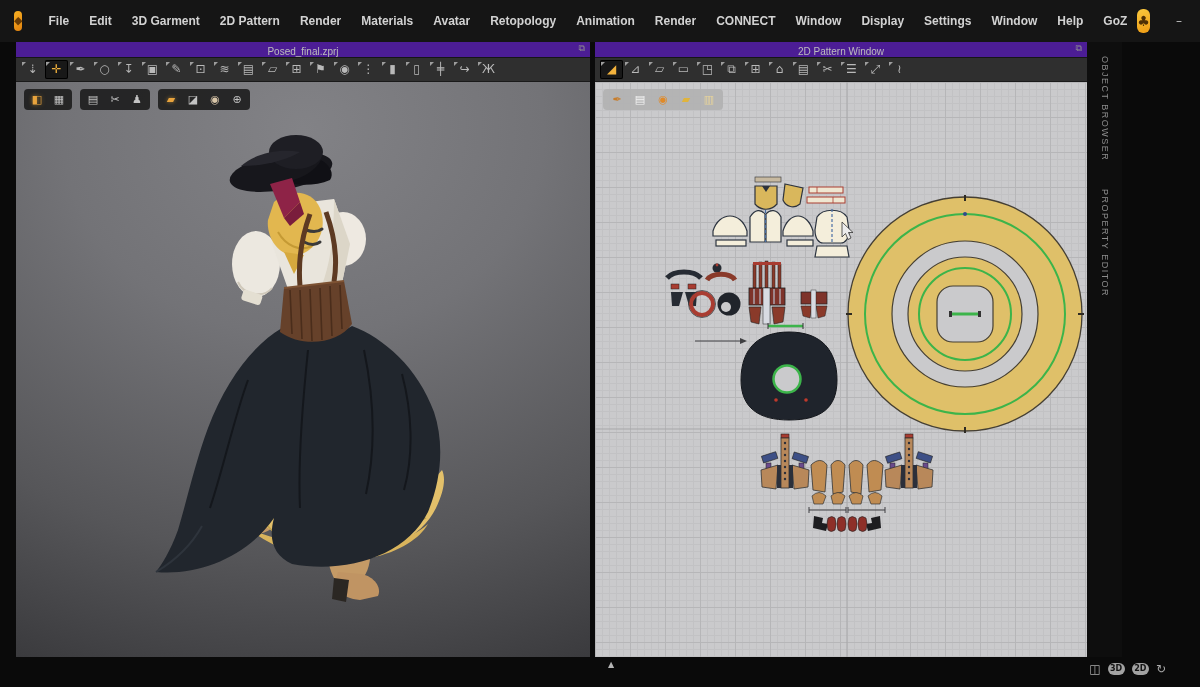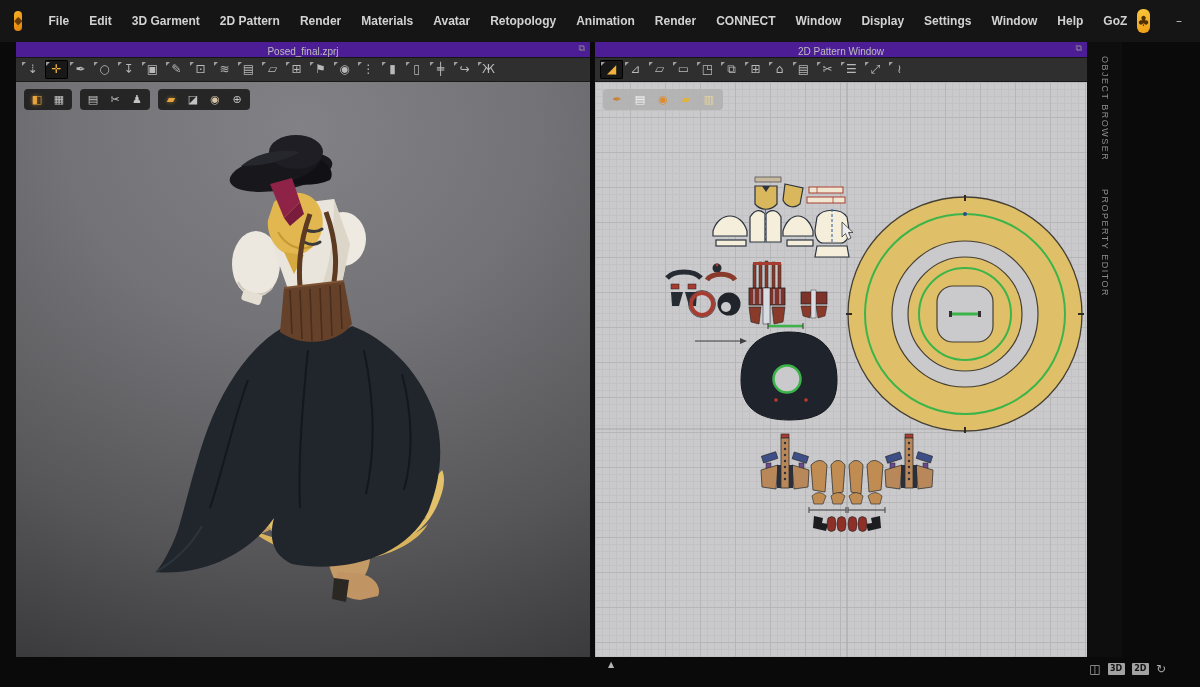--- a/index.html
+++ b/index.html
@@ -59,21 +59,21 @@
   
   .sidebar{width:35px;background:#0e0e0e;display:flex;flex-direction:column;align-items:center;
            padding-top:14px;gap:28px;}
   .vtab{writing-mode:vertical-rl;font-size:9px;letter-spacing:1.5px;color:#8d8d8d;white-space:nowrap;}
 
   
   .bottombar{height:30px;background:#0a0a0a;position:relative;}
   .expand{position:absolute;left:608px;top:3px;color:#b5b5b5;font-size:8px;font-family:"DejaVu Sans",sans-serif;}
   .bottomright{position:absolute;right:34px;top:6px;display:flex;gap:7px;align-items:center;}
   .bbtn{color:#a9a9a9;font-size:12px;font-family:"DejaVu Sans",sans-serif;line-height:1;}
-  .bbtn.badge{background:#a2a2a2;color:#141414;font-size:8px;font-weight:bold;border-radius:1px;
+  .bbtn.badge{background:#a2a2a2;color:#141414;font-size:8px;font-weight:bold;border-radius:6px;
               padding:2px 2.5px;}
 </style>
 </head>
 <body>
 
 <div class="app">
 
   <header class="menubar">
     <div class="logo">◆</div>
     <nav class="menus">

